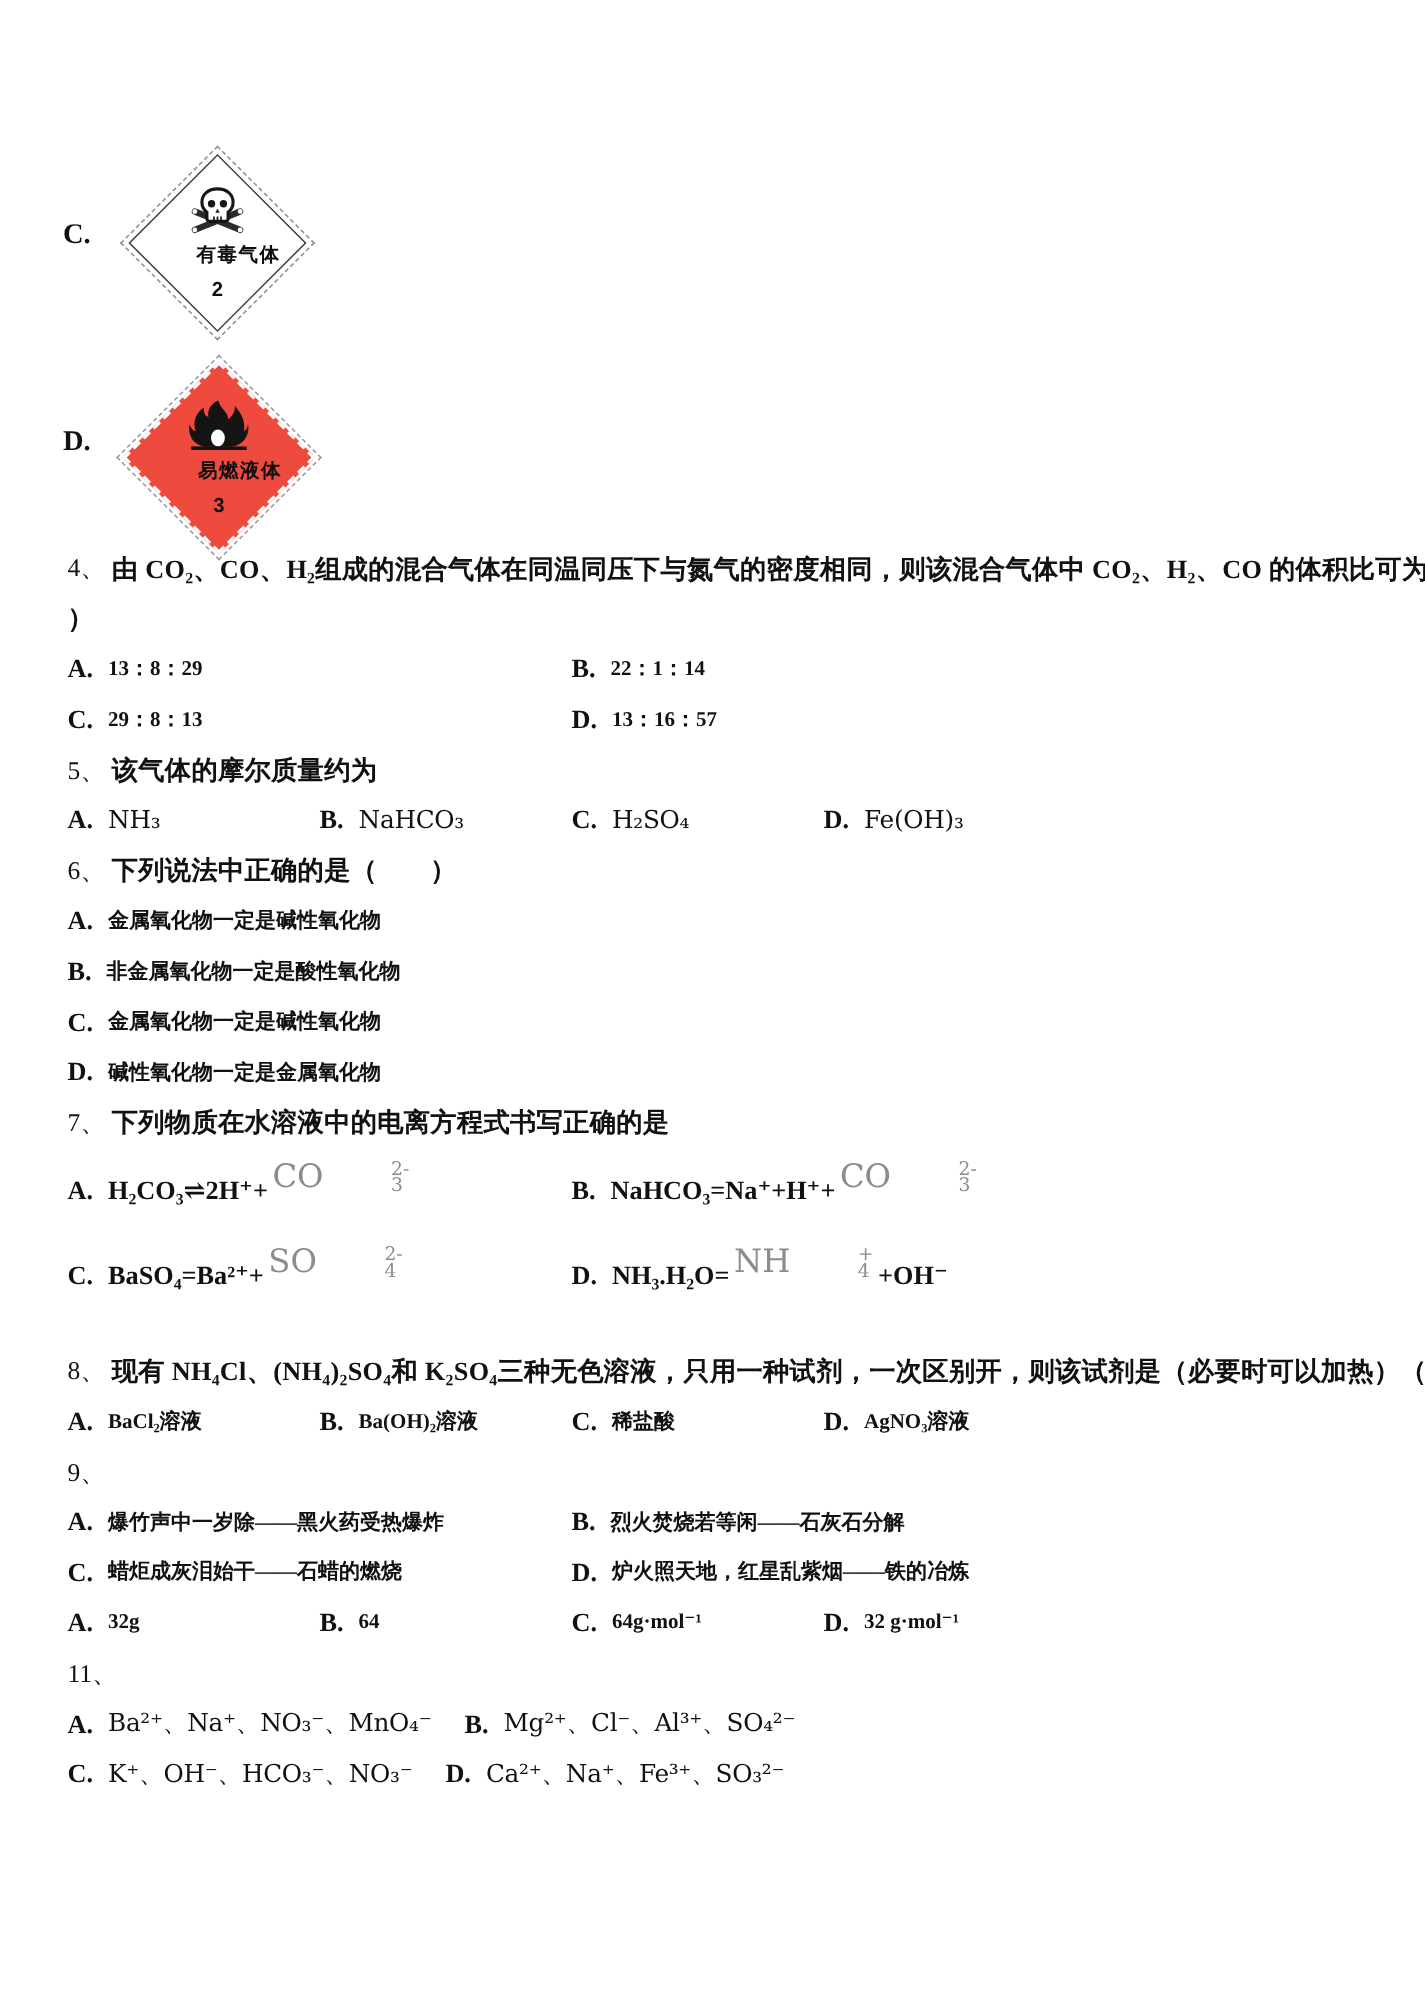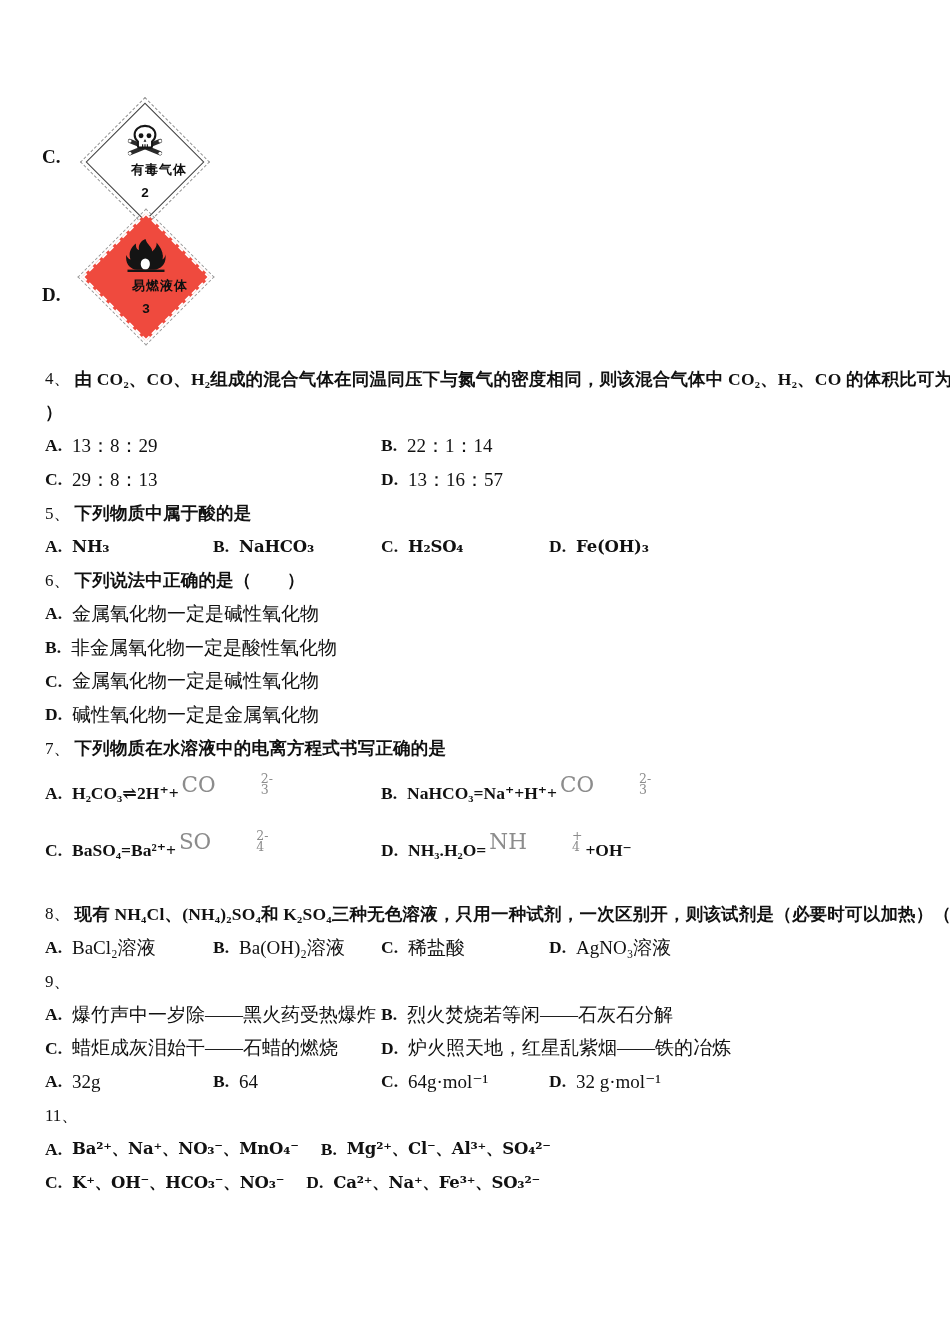--- a/index.html
+++ b/index.html
@@ -25,22 +25,22 @@
     font-family:"Liberation Sans","DejaVu Sans",sans-serif;
   }
   .hz-label { font-size:13px; font-weight:bold; color:#101010; margin-top:3px; letter-spacing:1px; white-space:nowrap;margin-left:28px; }
   .hz-num { font-size:13.5px; font-weight:bold; color:#101010; margin-top:6px; }
 
   
   .q-row { min-height:33.6px; display:flex; align-items:center; white-space:nowrap; }
   .qnum { font-weight:400; font-size:17px; margin-right:4px; flex:none; }
   .stem { font-weight:bold; font-size:17.5px; letter-spacing:0.2px; }
   .ol  { font-weight:bold; font-size:17.5px; margin-right:10px; flex:none; }
-  .ot  { font-weight:normal; font-size:19px; }
-  .fm  { font-weight:700; font-family:"DejaVu Serif",serif; font-size:16.5px; letter-spacing:-0.2px; }
+  .ot  { font-weight:bold; font-size:14px; }
+  .fm  { font-weight:400; font-family:"DejaVu Serif",serif; font-size:16.5px; letter-spacing:-0.2px; }
   .cell { display:flex; align-items:center; }
   .col336 { width:336px; flex:none; }
   .col168 { width:168px; flex:none; }
   .gap22 { margin-right:22px; }
   .q8 { margin-top:18px; }
 
   
   .eq-row { height:57px; display:flex; align-items:center; white-space:nowrap; }
   .eq-lead { font-weight:bold; font-size:17.5px; }
   .raised { color:#8c8c8c; font-size:21.5px; font-weight:400; position:relative; top:-9px; margin-left:3px; display:inline-flex; align-items:flex-start; font-family:"DejaVu Serif",serif;gap:44px; }
@@ -73,21 +73,21 @@
           <line x1="20.5" y1="21.5" x2="20.5" y2="24.5" stroke="#161616" stroke-width="1.2"></line>
           <line x1="23" y1="21.5" x2="23" y2="24.5" stroke="#161616" stroke-width="1.2"></line>
           <line x1="25.5" y1="21.5" x2="25.5" y2="24.5" stroke="#161616" stroke-width="1.2"></line>
         </svg>
         <div class="hz-label">有毒气体</div>
         <div class="hz-num">2</div>
       </div>
     </div>
 
     <span class="h-letter" style="top:284px;">D.</span>
-    <div class="hz" style="left:80px; top:220px; width:132px; height:114px;">
+    <div class="hz" style="left:80px; top:248px; width:132px; height:114px;">
       <div class="rot hz-d-outer"></div>
       <div class="rot hz-d-inner" style="background:#ef4a3e;"></div>
       <div class="hz-content">
         <svg width="42" height="36" viewBox="0 0 41 36">
           <path d="M20 1 C21.5 7 27 8.5 26.5 13.5 C30.5 11 31.5 6.5 31 4.5 C35.5 9.5 38.5 15.5 37 21.5 C39 20.5 40 18 39.8 16 C41.5 25 36 31 28.5 31.8 L11.5 31.8 C4.5 31 -0.5 25.5 0.8 17 C1.8 19.5 3.2 21 5 21.5 C2.5 15 5.5 9 10.5 5.5 C10 9.5 11.5 11.5 13.5 12 C12.5 7.5 15 3 20 1 Z" fill="#141414"></path>
           <ellipse cx="19.8" cy="26" rx="4.6" ry="5.6" fill="#ffffff"></ellipse>
           <rect x="2" y="31.6" width="37" height="2.4" fill="#141414"></rect>
         </svg>
         <div class="hz-label">易燃液体</div>
         <div class="hz-num">3</div>
@@ -123,21 +123,21 @@
         <span class="cell">
             <span class="ol">D.</span>
             <span class="ot">13：16：57</span>
           </span>
       </div>
     </div>
 
     <div>
       <div class="q-row">
         <span class="qnum">5、</span>
-        <span class="stem">下列物质中属于酸的是</span>
+        <span class="stem">该气体的摩尔质量约为</span>
       </div>
       <div class="q-row">
         <span class="cell col168">
             <span class="ol">A.</span>
             <span class="ot fm">NH₃</span>
           </span>
         <span class="cell col168">
             <span class="ol">B.</span>
             <span class="ot fm">NaHCO₃</span>
           </span>

